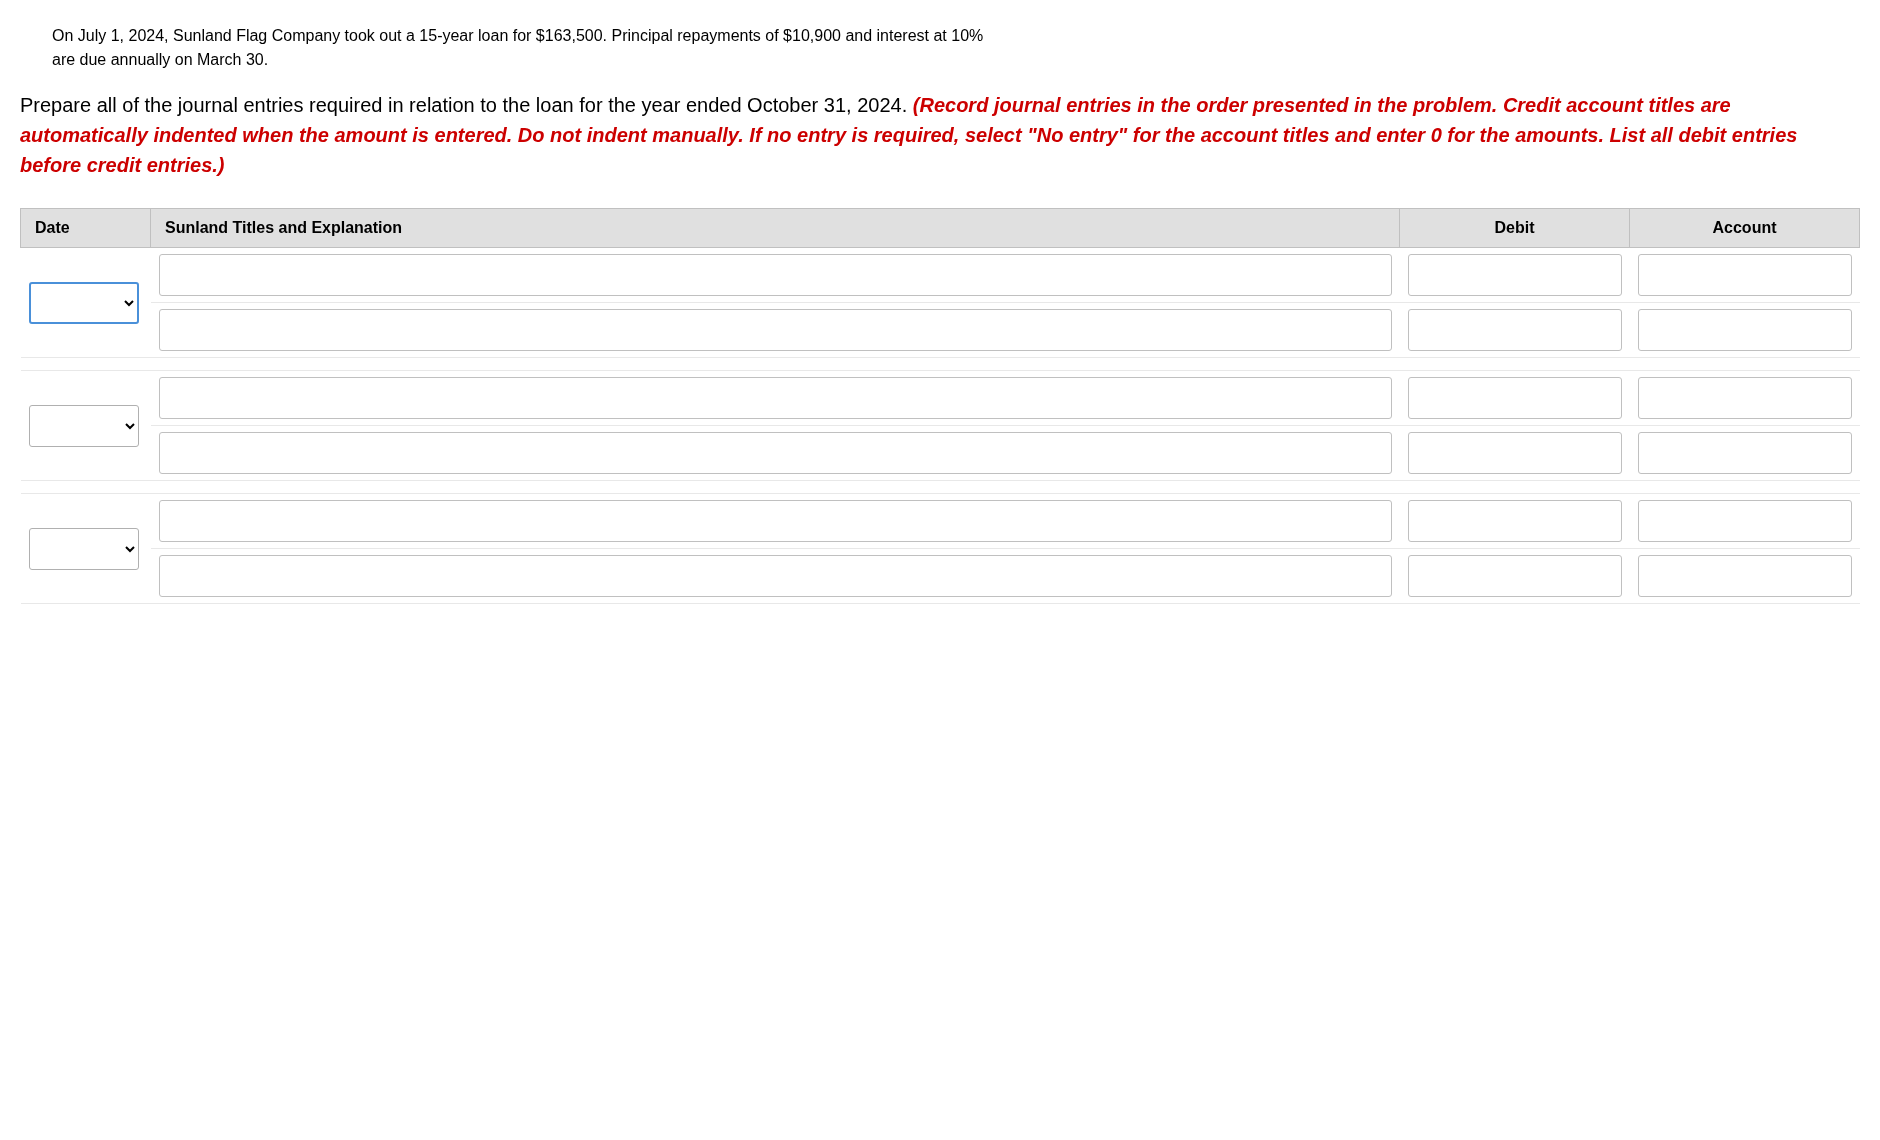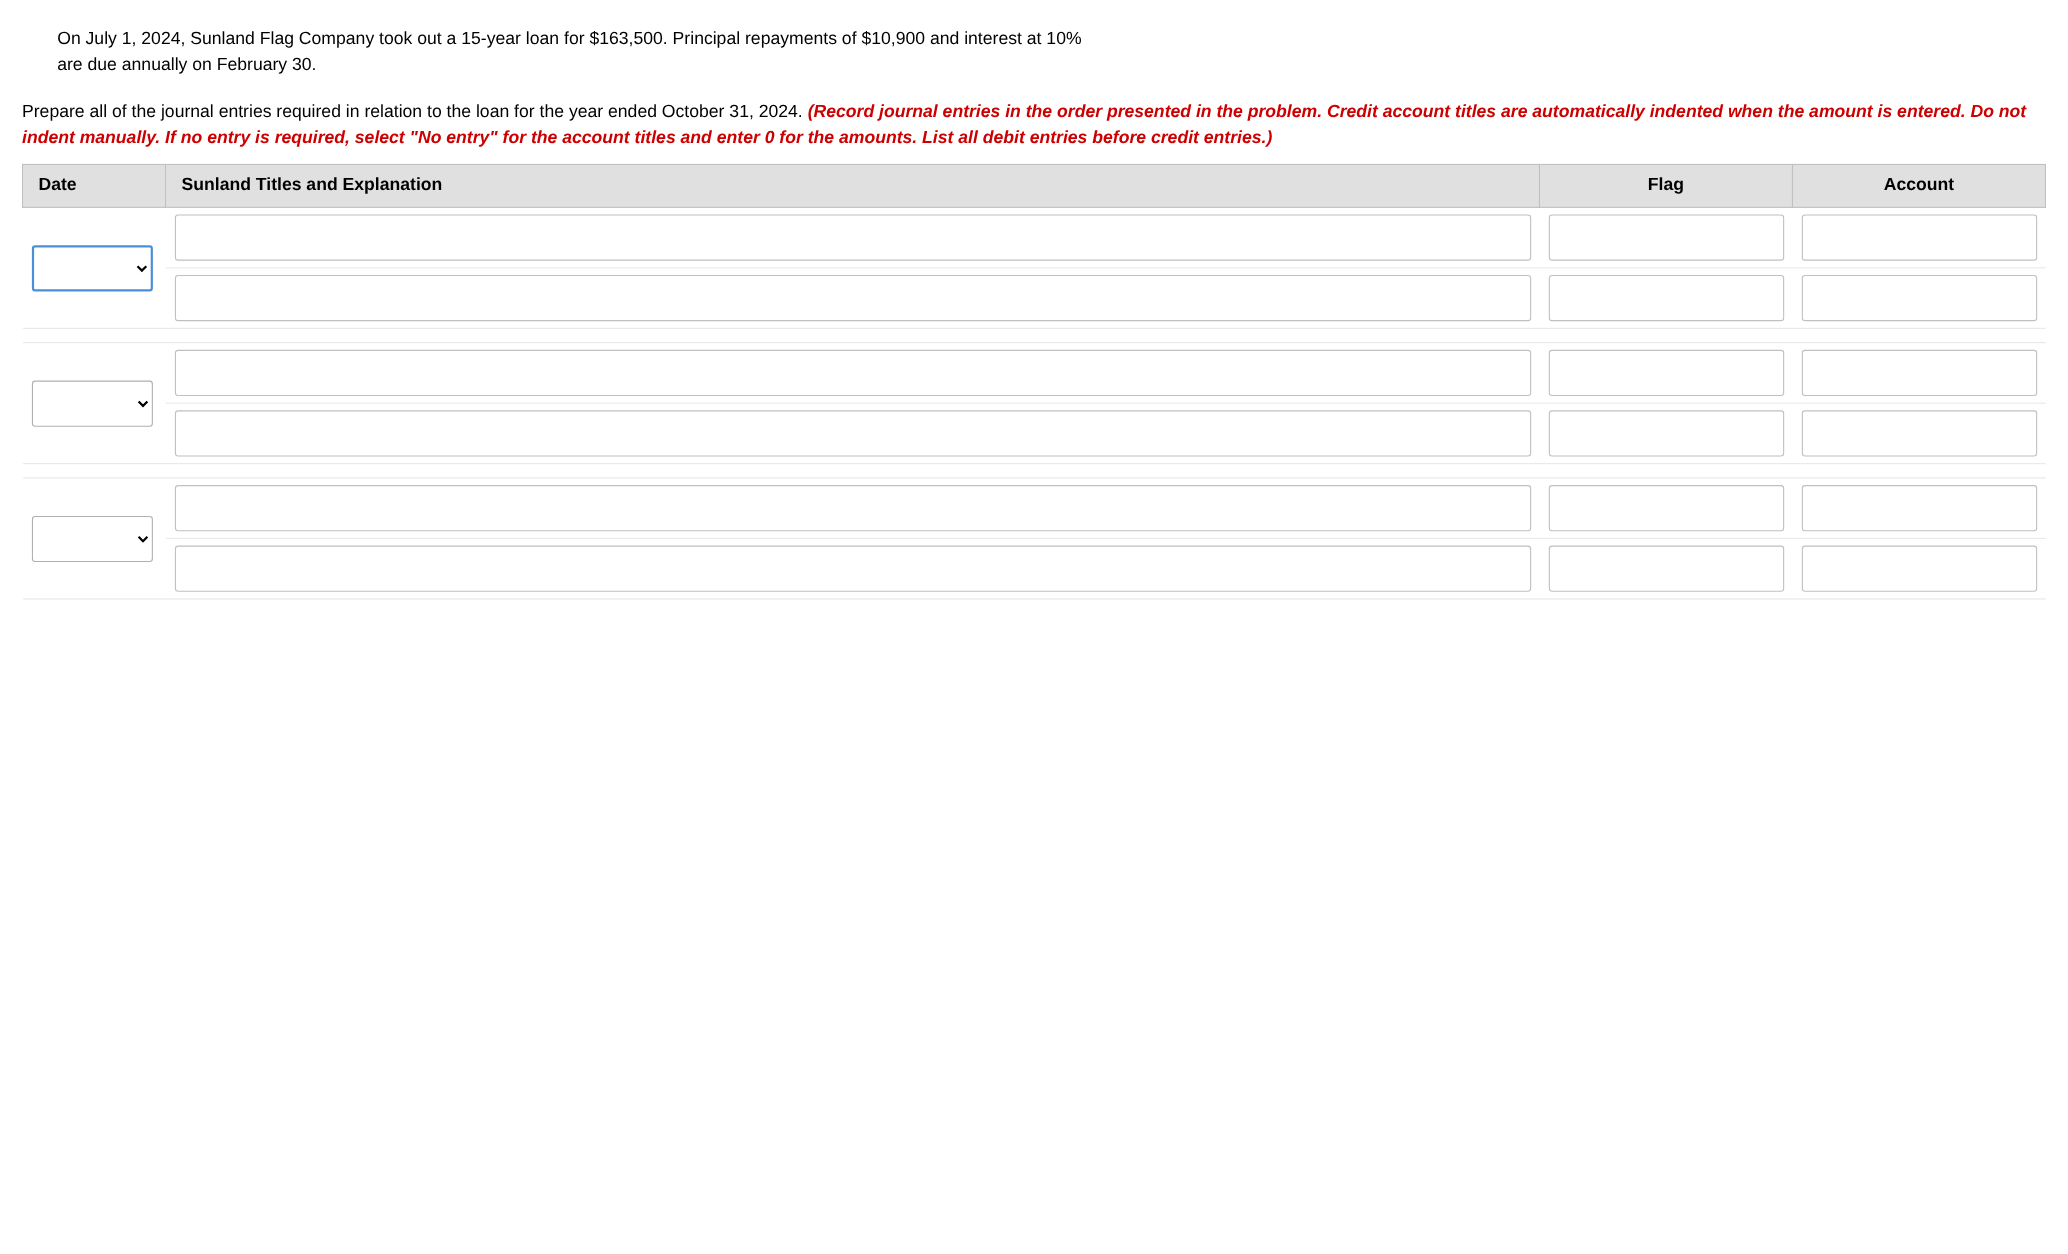--- a/index.html
+++ b/index.html
@@ -20,23 +20,23 @@
 
     .problem-text {
       font-size: 16px;
       line-height: 1.5;
       margin-bottom: 18px;
       max-width: 1840px;
       margin-left: 32px;
     }
 
     .instructions {
-      font-size: 16px;
+      font-size: 20px;
       line-height: 1.5;
-      margin-bottom: 11px;
+      margin-bottom: 28px;
       max-width: 1840px;
     }
 
     .red-italic {
       color: #cc0000;
       font-style: italic;
       font-weight: bold;
     }
 
     
@@ -135,33 +135,33 @@
     .entry-row td {
       padding-top: 5px;
       padding-bottom: 5px;
     }
   </style>
 </head>
 <body>
 
 <div class="problem-text">
   <span>On July 1, 2024, Sunland Flag Company took out a 15-year loan for $163,500. Principal repayments of $10,900 and interest at 10%</span><br>
-  <span>are due annually on February 30.</span>
+  <span>are due annually on March 30.</span>
 </div>
 
 <div class="instructions">
   <span>Prepare all of the journal entries required in relation to the loan for the year ended October 31, 2024. </span><span class="red-italic">(Record journal entries in the order presented in the problem. Credit account titles are automatically indented when the amount is entered. Do not indent manually. If no entry is required, select "No entry" for the account titles and enter 0 for the amounts. List all debit entries before credit entries.)</span>
 </div>
 
 <table class="journal-table">
   <thead>
     <tr>
       <th class="col-date">Date</th>
       <th class="col-account">Sunland Titles and Explanation</th>
-      <th class="col-debit">Flag</th>
+      <th class="col-debit">Debit</th>
       <th class="col-credit">Account</th>
     </tr>
   </thead>
   <tbody>
 
     <tr class="entry-row">
       <td class="col-date date-cell" rowspan="2">
         <select class="date-select">
           <option value=""></option>
           <option value="july1">July 1</option>

